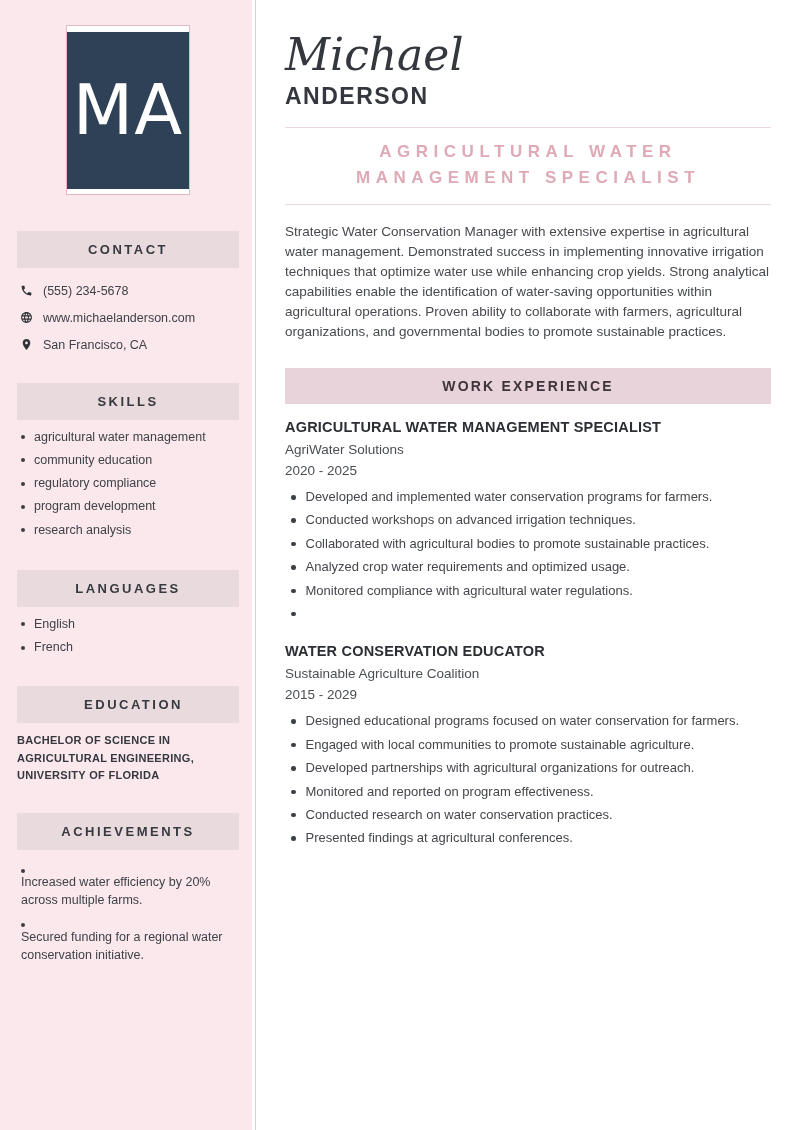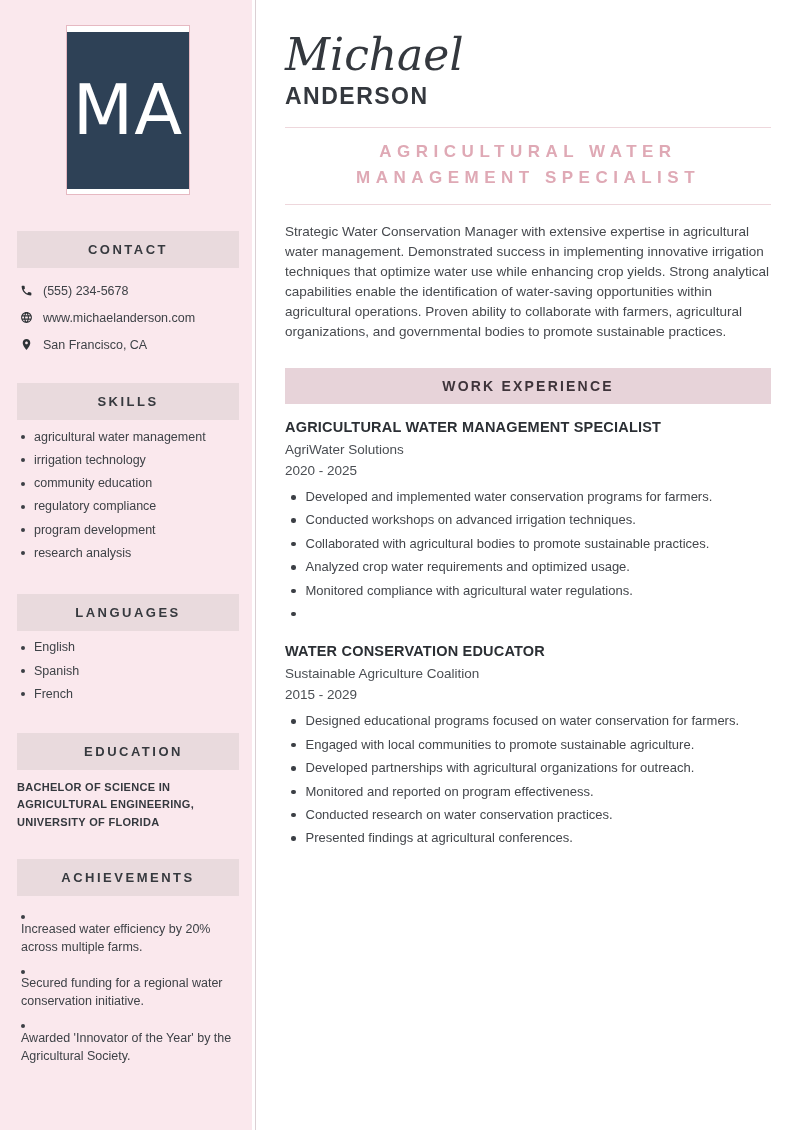--- a/index.html
+++ b/index.html
@@ -101,24 +101,20 @@
     </div>
 
     <div class="side-header skills">SKILLS</div>
     <div class="side-list">
       <div class="side-li">
           <span class="dot"></span>
           <span class="txt">agricultural water management</span>
         </div>
       <div class="side-li">
           <span class="dot"></span>
-          <span class="txt">irrigation technology</span>
-        </div>
-      <div class="side-li">
-          <span class="dot"></span>
           <span class="txt">community education</span>
         </div>
       <div class="side-li">
           <span class="dot"></span>
           <span class="txt">regulatory compliance</span>
         </div>
       <div class="side-li">
           <span class="dot"></span>
           <span class="txt">program development</span>
         </div>
@@ -126,47 +122,39 @@
           <span class="dot"></span>
           <span class="txt">research analysis</span>
         </div>
     </div>
 
     <div class="side-header languages">LANGUAGES</div>
     <div class="side-list">
       <div class="side-li">
           <span class="dot"></span>
           <span class="txt">English</span>
-        </div>
-      <div class="side-li">
-          <span class="dot"></span>
-          <span class="txt">Spanish</span>
         </div>
       <div class="side-li">
           <span class="dot"></span>
           <span class="txt">French</span>
         </div>
     </div>
 
     <div class="side-header education">EDUCATION</div>
     <div class="edu-text">BACHELOR OF SCIENCE IN AGRICULTURAL ENGINEERING, UNIVERSITY OF FLORIDA</div>
 
     <div class="side-header achievements">ACHIEVEMENTS</div>
     <div class="side-list" style="margin-top:11px;">
       <div class="side-li spaced">
           <span class="dot"></span>
           <span class="txt">Increased water efficiency by 20% across multiple farms.</span>
         </div>
       <div class="side-li spaced">
           <span class="dot"></span>
           <span class="txt">Secured funding for a regional water conservation initiative.</span>
-        </div>
-      <div class="side-li spaced">
-          <span class="dot"></span>
-          <span class="txt">Awarded 'Innovator of the Year' by the Agricultural Society.</span>
         </div>
     </div>
 
   </div>
 
   <div class="vline"></div>
 
   <div class="main">
 
     <div class="name-first">Michael</div>

